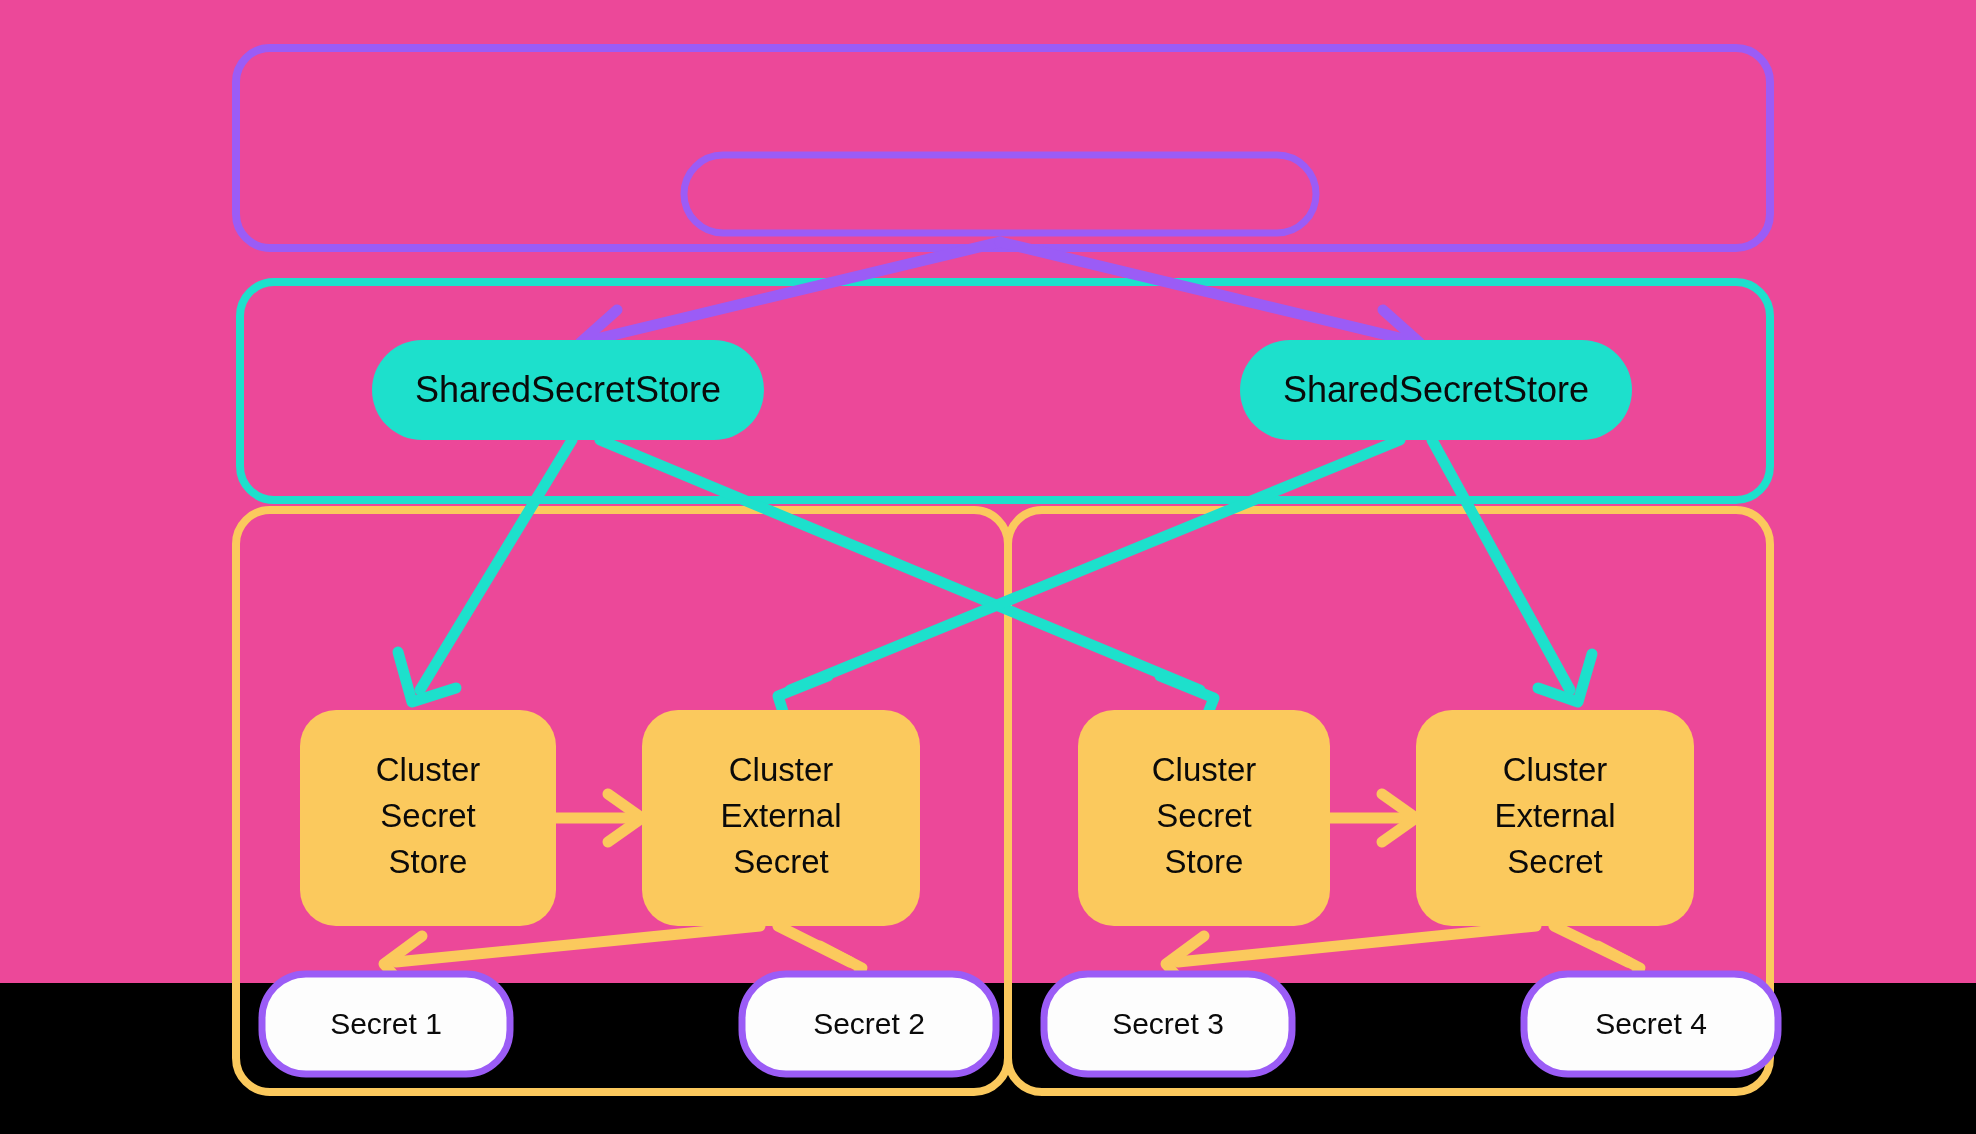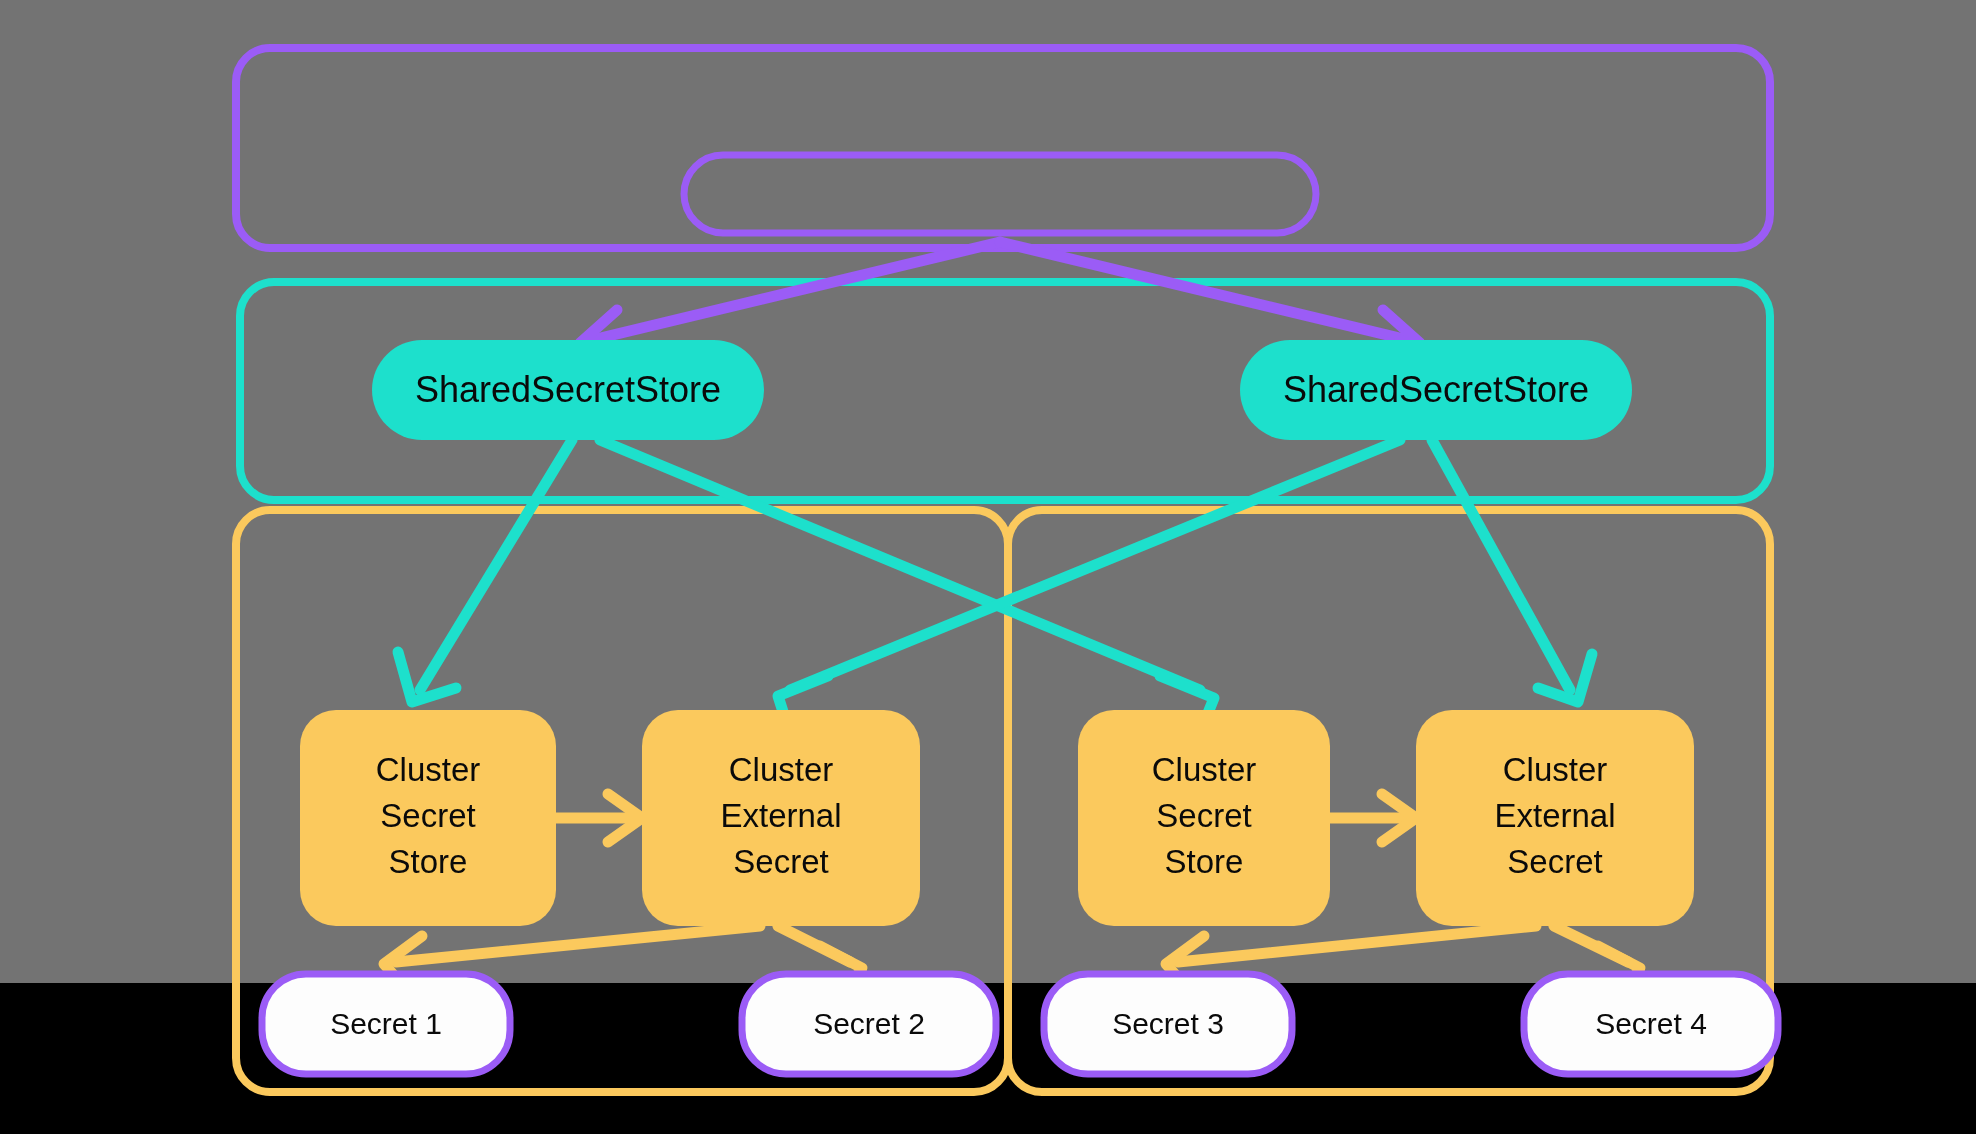--- a/index.html
+++ b/index.html
@@ -10,21 +10,21 @@
   body {
     width: 1976px;
     height: 1134px;
     font-family: "Liberation Sans", sans-serif;
     overflow: hidden;
   }
   #diagram-root {
     position: relative;
     width: 1976px;
     height: 983px;
-    background: #737373;
+    background: #ec4899;
   }
   svg#diagram-svg {
     position: absolute;
     top: 0;
     left: 0;
     width: 1976px;
     height: 1134px;
     display: block;
   }
   .node-label {

